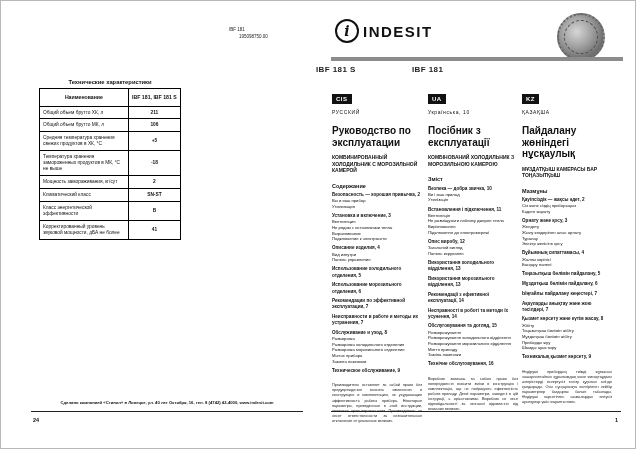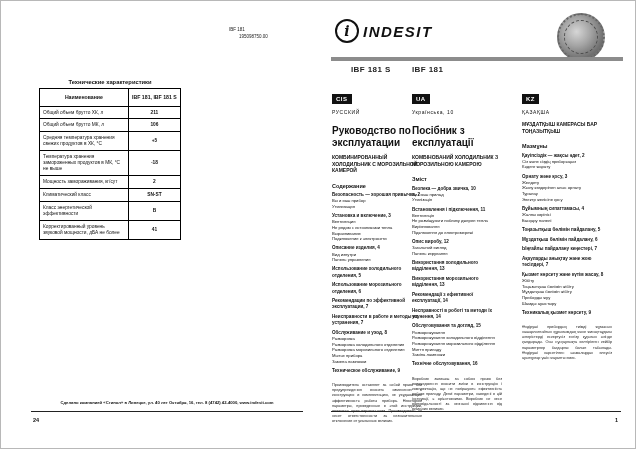--- a/index.html
+++ b/index.html
@@ -21,34 +21,34 @@
   .left-footer{position:absolute;left:30px;top:399px;width:272px;text-align:center;
                font-size:4.2px;font-weight:bold;line-height:1.3;}
   .left-rule{position:absolute;left:30px;top:410px;width:272px;border-top:1px solid #222;}
   .pageno-left{position:absolute;left:32px;top:416px;font-size:5.5px;font-weight:bold;}
 
   
   .logo{position:absolute;left:334px;top:18px;display:flex;align-items:center;gap:4px;}
   .logo-mark{display:flex;align-items:center;justify-content:center;width:20px;height:20px;
              border:2.5px solid #111;border-radius:50%;font-family:"DejaVu Serif",serif;
              font-weight:bold;font-style:italic;font-size:14px;line-height:1;}
-  .logo-word{font-size:15px;font-weight:900;letter-spacing:1.5px;color:#111;font-style:italic;}
+  .logo-word{font-size:15px;font-weight:900;letter-spacing:1.5px;color:#111;}
 
   .seal{position:absolute;left:556px;top:12px;width:44px;height:44px;border-radius:50%;
         border:2px dotted #666;
         background:radial-gradient(circle at 40% 38%, #d6d6d6 0%, #a3a3a3 38%, #6e6e6e 72%, #8d8d8d 100%);}
   .seal-inner{position:absolute;left:5px;top:5px;right:5px;bottom:5px;border:1px dashed #4d4d4d;border-radius:50%;}
 
   .gray-bar{position:absolute;left:330px;top:56px;width:292px;height:4px;background:#8c8c8c;}
   .model{position:absolute;top:64px;font-size:8px;font-weight:bold;letter-spacing:0.4px;color:#222;}
-  .model.m0{left:350px;text-align:center;}
+  .model.m0{left:315px;text-align:center;}
   .model.m1{left:411px;}
 
   .col{position:absolute;top:86px;width:90px;}
-  .col.c0{left:331px;} .col.c1{left:411px;} .col.c2{left:521px;}
+  .col.c0{left:331px;} .col.c1{left:427px;} .col.c2{left:521px;}
 
   .badge{display:inline-block;background:#111;color:#fff;font-size:6px;font-weight:bold;
          padding:2px 4px;letter-spacing:0.5px;}
   .lang{margin-top:4px;font-size:5px;letter-spacing:0.6px;}
   .col-title{margin-top:10px;font-size:10px;font-weight:bold;line-height:1.15;}
   .col-sub{margin-top:6px;font-size:5px;font-weight:bold;line-height:1.3;}
   .contents-h{margin-top:9px;font-size:5.5px;font-weight:bold;}
   .toc{margin-top:3px;}
   .toc-line{font-size:4.2px;line-height:1.35;}
   .toc-line[data-k="h"]{font-weight:bold;font-size:4.6px;margin-top:3.5px;}
@@ -244,20 +244,21 @@
         <div class="toc-line" data-k="s">Заміна лампочки</div>
 
         <div class="toc-line" data-k="h">Технічне обслуговування, 16</div>
       </div>
     <div class="footnote">Виробник залишає за собою право без попередження вносити зміни в конструкцію і комплектацію, що не погіршують ефективність роботи приладу. Деякі параметри, наведені в цій інструкції, є орієнтовними. Виробник не несе відповідальності за незначні відхилення від вказаних величин.</div>
   </div>
 
   <div class="col c2">
     <span class="badge">KZ</span>
     <div class="lang">ҚАЗАҚША</div>
+    <div class="col-title">Пайдалану жөніндегі нұсқаулық</div>
     <div class="col-sub">МҰЗДАТҚЫШ КАМЕРАСЫ БАР ТОҢАЗЫТҚЫШ</div>
     <div class="contents-h">Мазмұны</div>
     <div class="toc">
 
         <div class="toc-line" data-k="h">Қауіпсіздік — жақсы әдет, 2</div>
 
         <div class="toc-line" data-k="s">Сіз және сіздің приборыңыз</div>
 
         <div class="toc-line" data-k="s">Кәдеге жарату</div>
 

